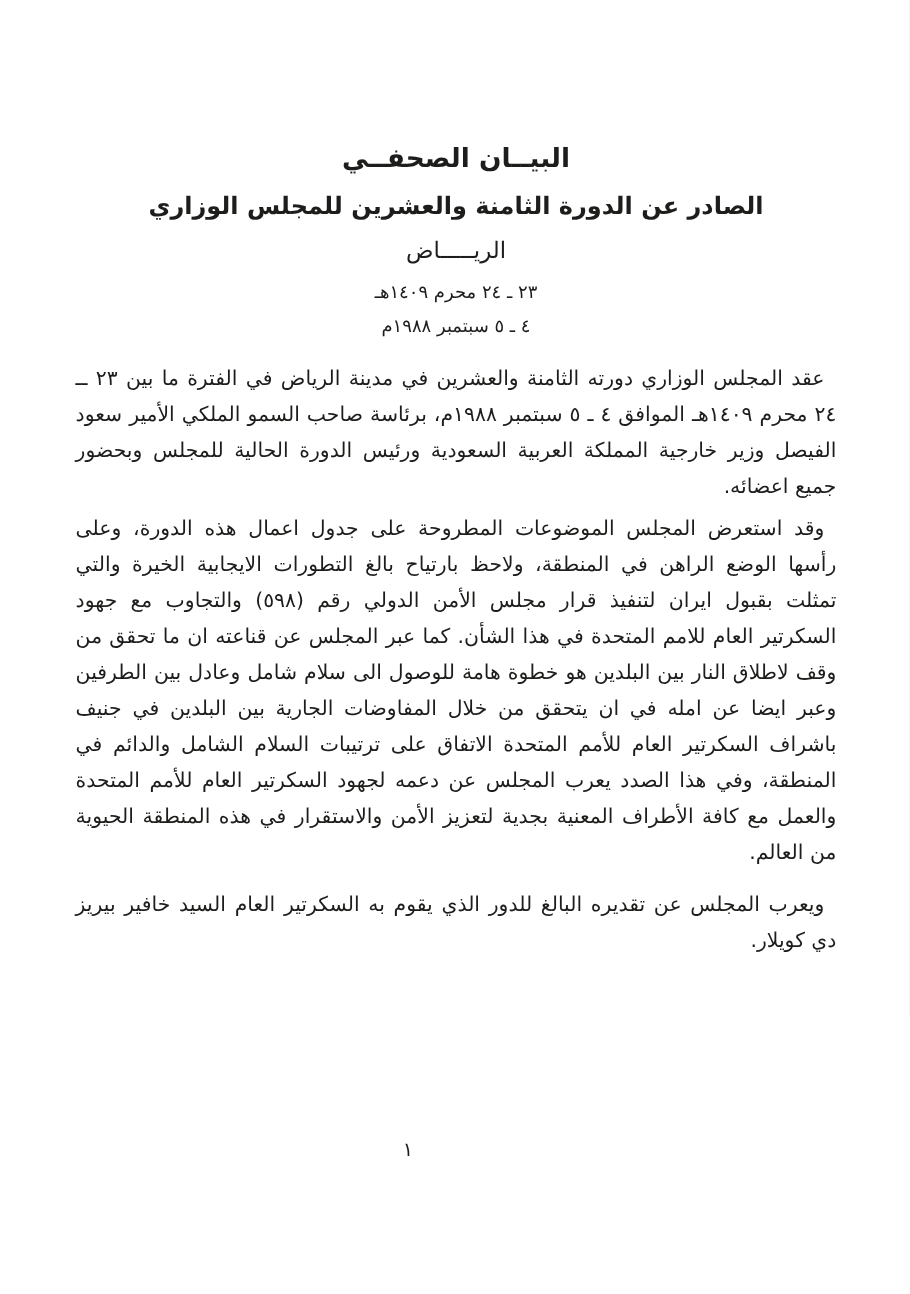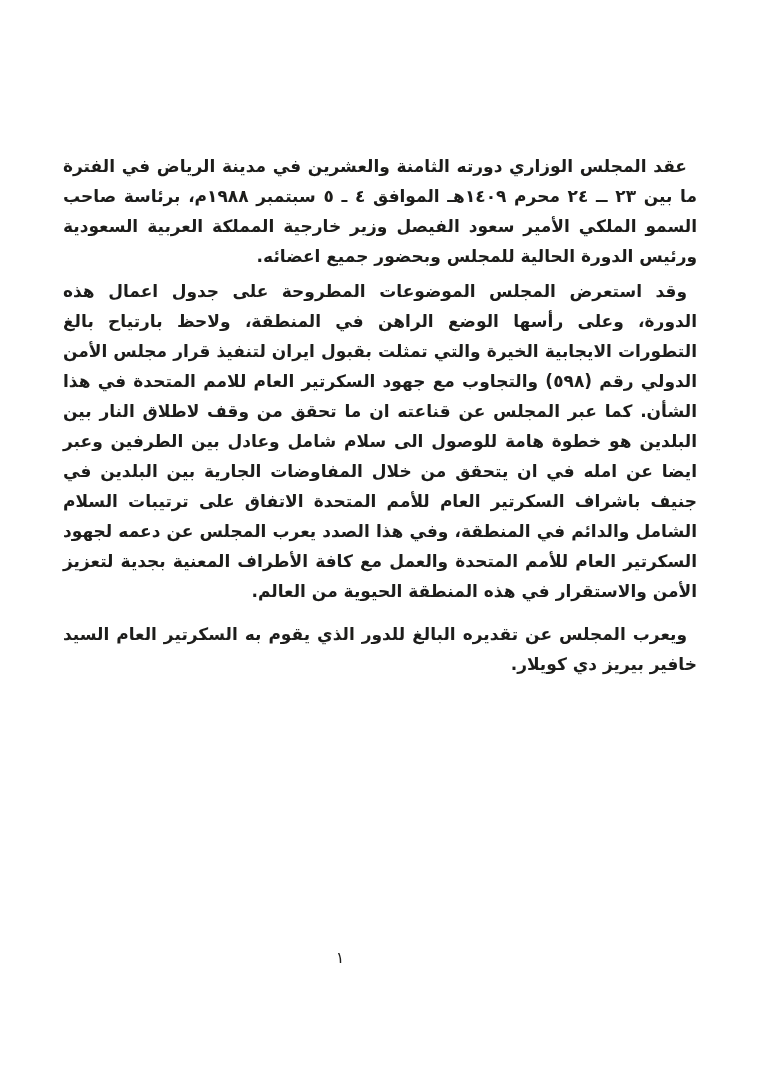--- a/index.html
+++ b/index.html
@@ -45,26 +45,25 @@
   }
   .doc-date {
     font-size: 15px;
     line-height: 22px;
     text-align: center;
   }
   .doc-date.hijri { margin-top: 10px; }
   .doc-date.greg  { margin-top: 7px; }
 
   .body-text {
-    margin-top: 33px;
+    margin-top: 18px;
     font-size: 17px;
     line-height: 30px;
     text-align: justify;
     text-justify: inter-word;
-    font-weight: bold;
   }
   .para {
     margin: 0;
     text-indent: 10px;
   }
   
   .para:nth-of-type(1) { margin-bottom: 5px; }
   .para:nth-of-type(2) { margin-bottom: 13px; }
   .para:nth-of-type(3) { margin-bottom: 22px; }
 
@@ -79,20 +78,27 @@
     font-size: 16px;
     color: #1d1d1b;
   }
 </style>
 </head>
 <body>
 
 <div class="page">
   <div class="content">
 
+    <header>
+      <h1 class="doc-title">البيــان الصحفــي</h1>
+      <h2 class="doc-subtitle">الصادر عن الدورة الثامنة والعشرين للمجلس الوزاري</h2>
+      <div class="doc-location">الريـــــاض</div>
+      <div class="doc-date hijri">٢٣ ـ ٢٤ محرم ١٤٠٩هـ</div>
+      <div class="doc-date greg">٤ ـ ٥ سبتمبر ١٩٨٨م</div>
+    </header>
 
     <main class="body-text" id="paragraphs">
         <p class="para">عقد المجلس الوزاري دورته الثامنة والعشرين في مدينة الرياض في الفترة ما بين ٢٣ ــ ٢٤ محرم ١٤٠٩هـ الموافق ٤ ـ ٥ سبتمبر ١٩٨٨م، برئاسة صاحب السمو الملكي الأمير سعود الفيصل وزير خارجية المملكة العربية السعودية ورئيس الدورة الحالية للمجلس وبحضور جميع اعضائه.</p>
         <p class="para">وقد استعرض المجلس الموضوعات المطروحة على جدول اعمال هذه الدورة، وعلى رأسها الوضع الراهن في المنطقة، ولاحظ بارتياح بالغ التطورات الايجابية الخيرة والتي تمثلت بقبول ايران لتنفيذ قرار مجلس الأمن الدولي رقم (٥٩٨) والتجاوب مع جهود السكرتير العام للامم المتحدة في هذا الشأن. كما عبر المجلس عن قناعته ان ما تحقق من وقف لاطلاق النار بين البلدين هو خطوة هامة للوصول الى سلام شامل وعادل بين الطرفين وعبر ايضا عن امله في ان يتحقق من خلال المفاوضات الجارية بين البلدين في جنيف باشراف السكرتير العام للأمم المتحدة الاتفاق على ترتيبات السلام الشامل والدائم في المنطقة، وفي هذا الصدد يعرب المجلس عن دعمه لجهود السكرتير العام للأمم المتحدة والعمل مع كافة الأطراف المعنية بجدية لتعزيز الأمن والاستقرار في هذه المنطقة الحيوية من العالم.</p>
         <p class="para">ويعرب المجلس عن تقديره البالغ للدور الذي يقوم به السكرتير العام السيد خافير بيريز دي كويلار.</p>
       </main>
 
   </div>
 
   <footer class="page-footer">

